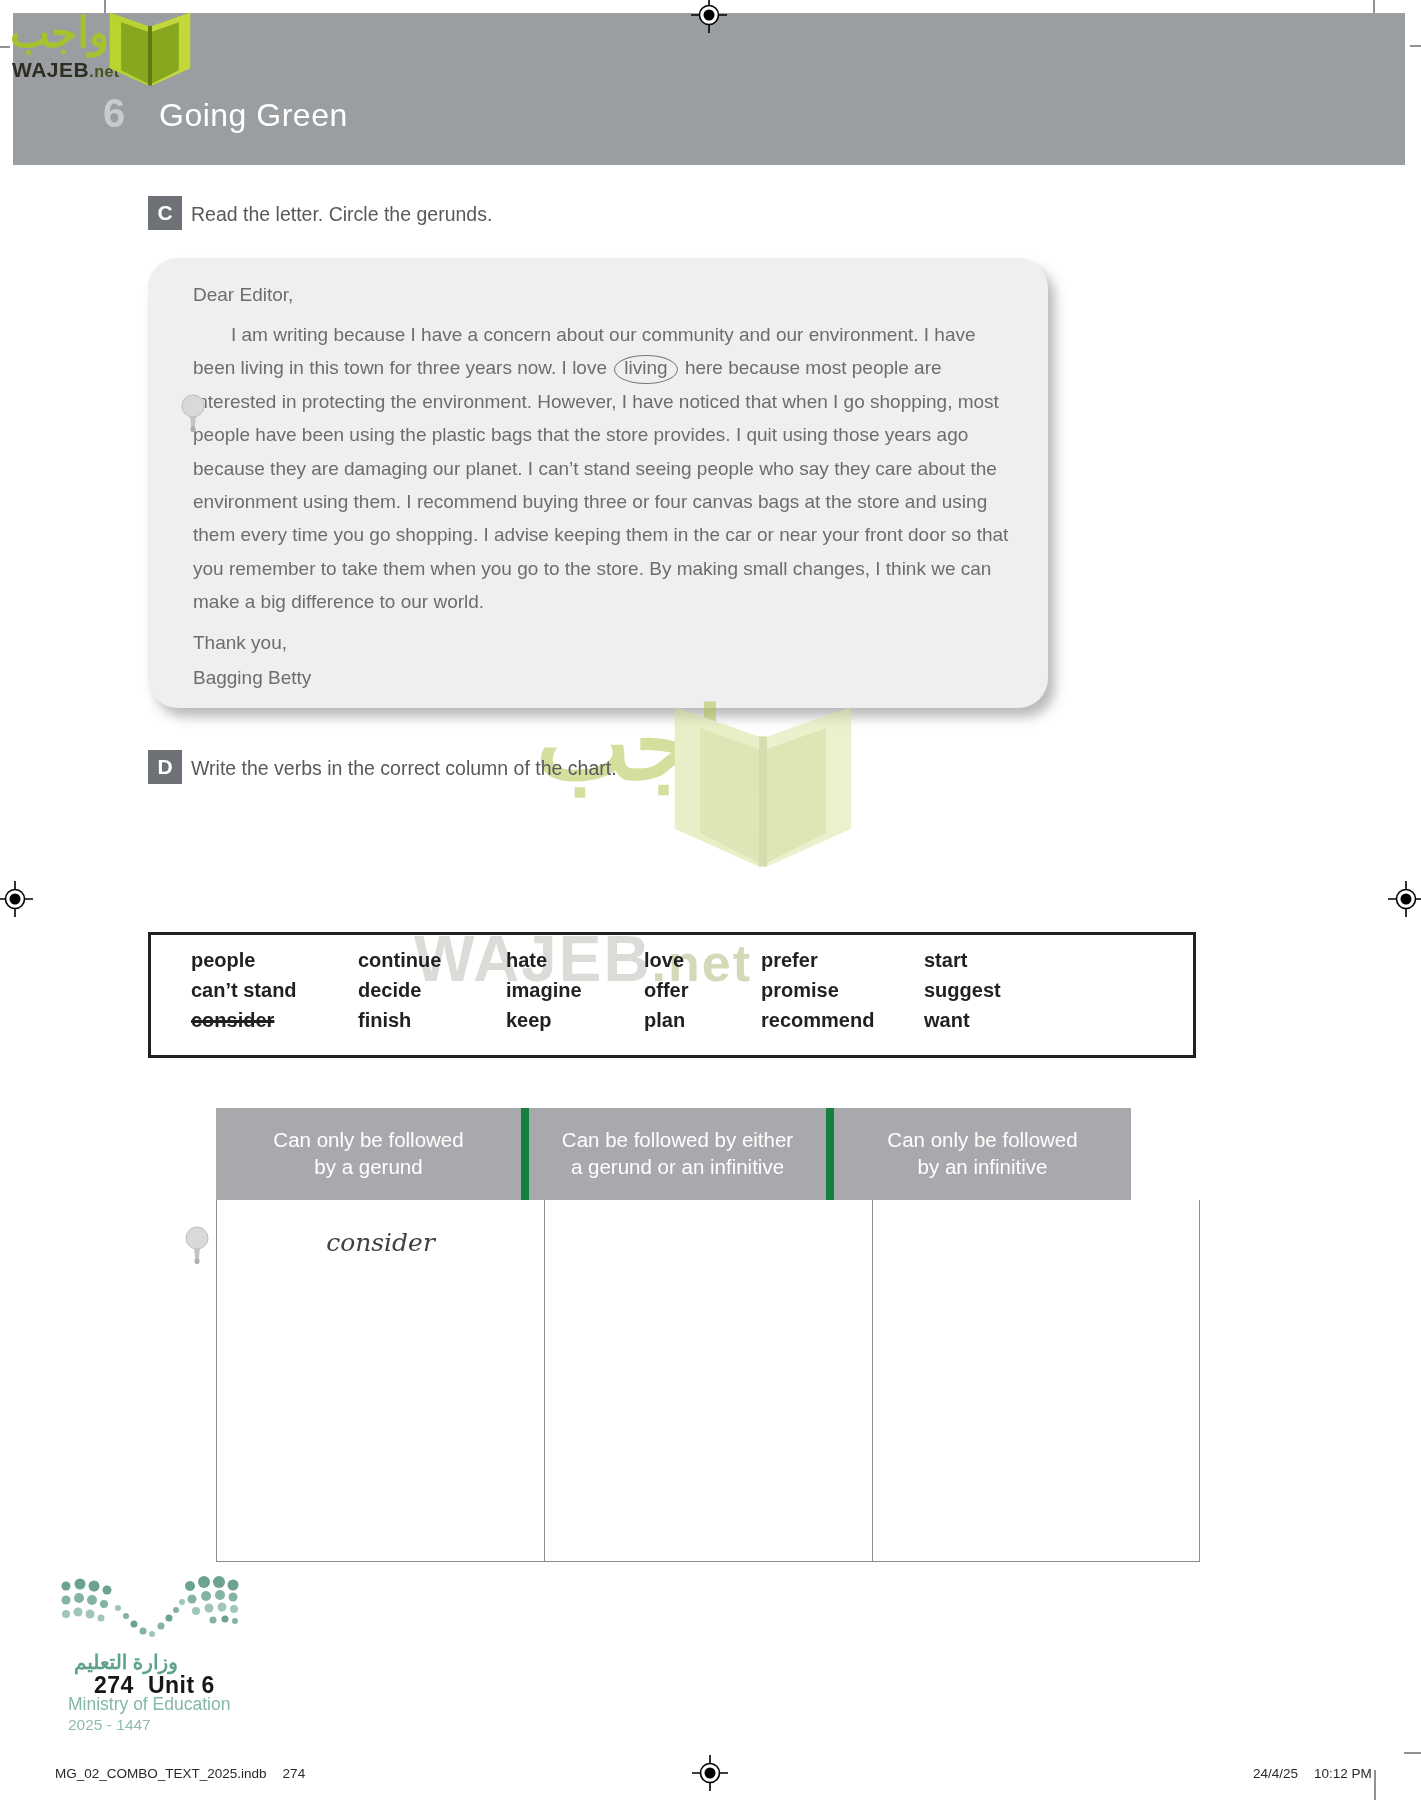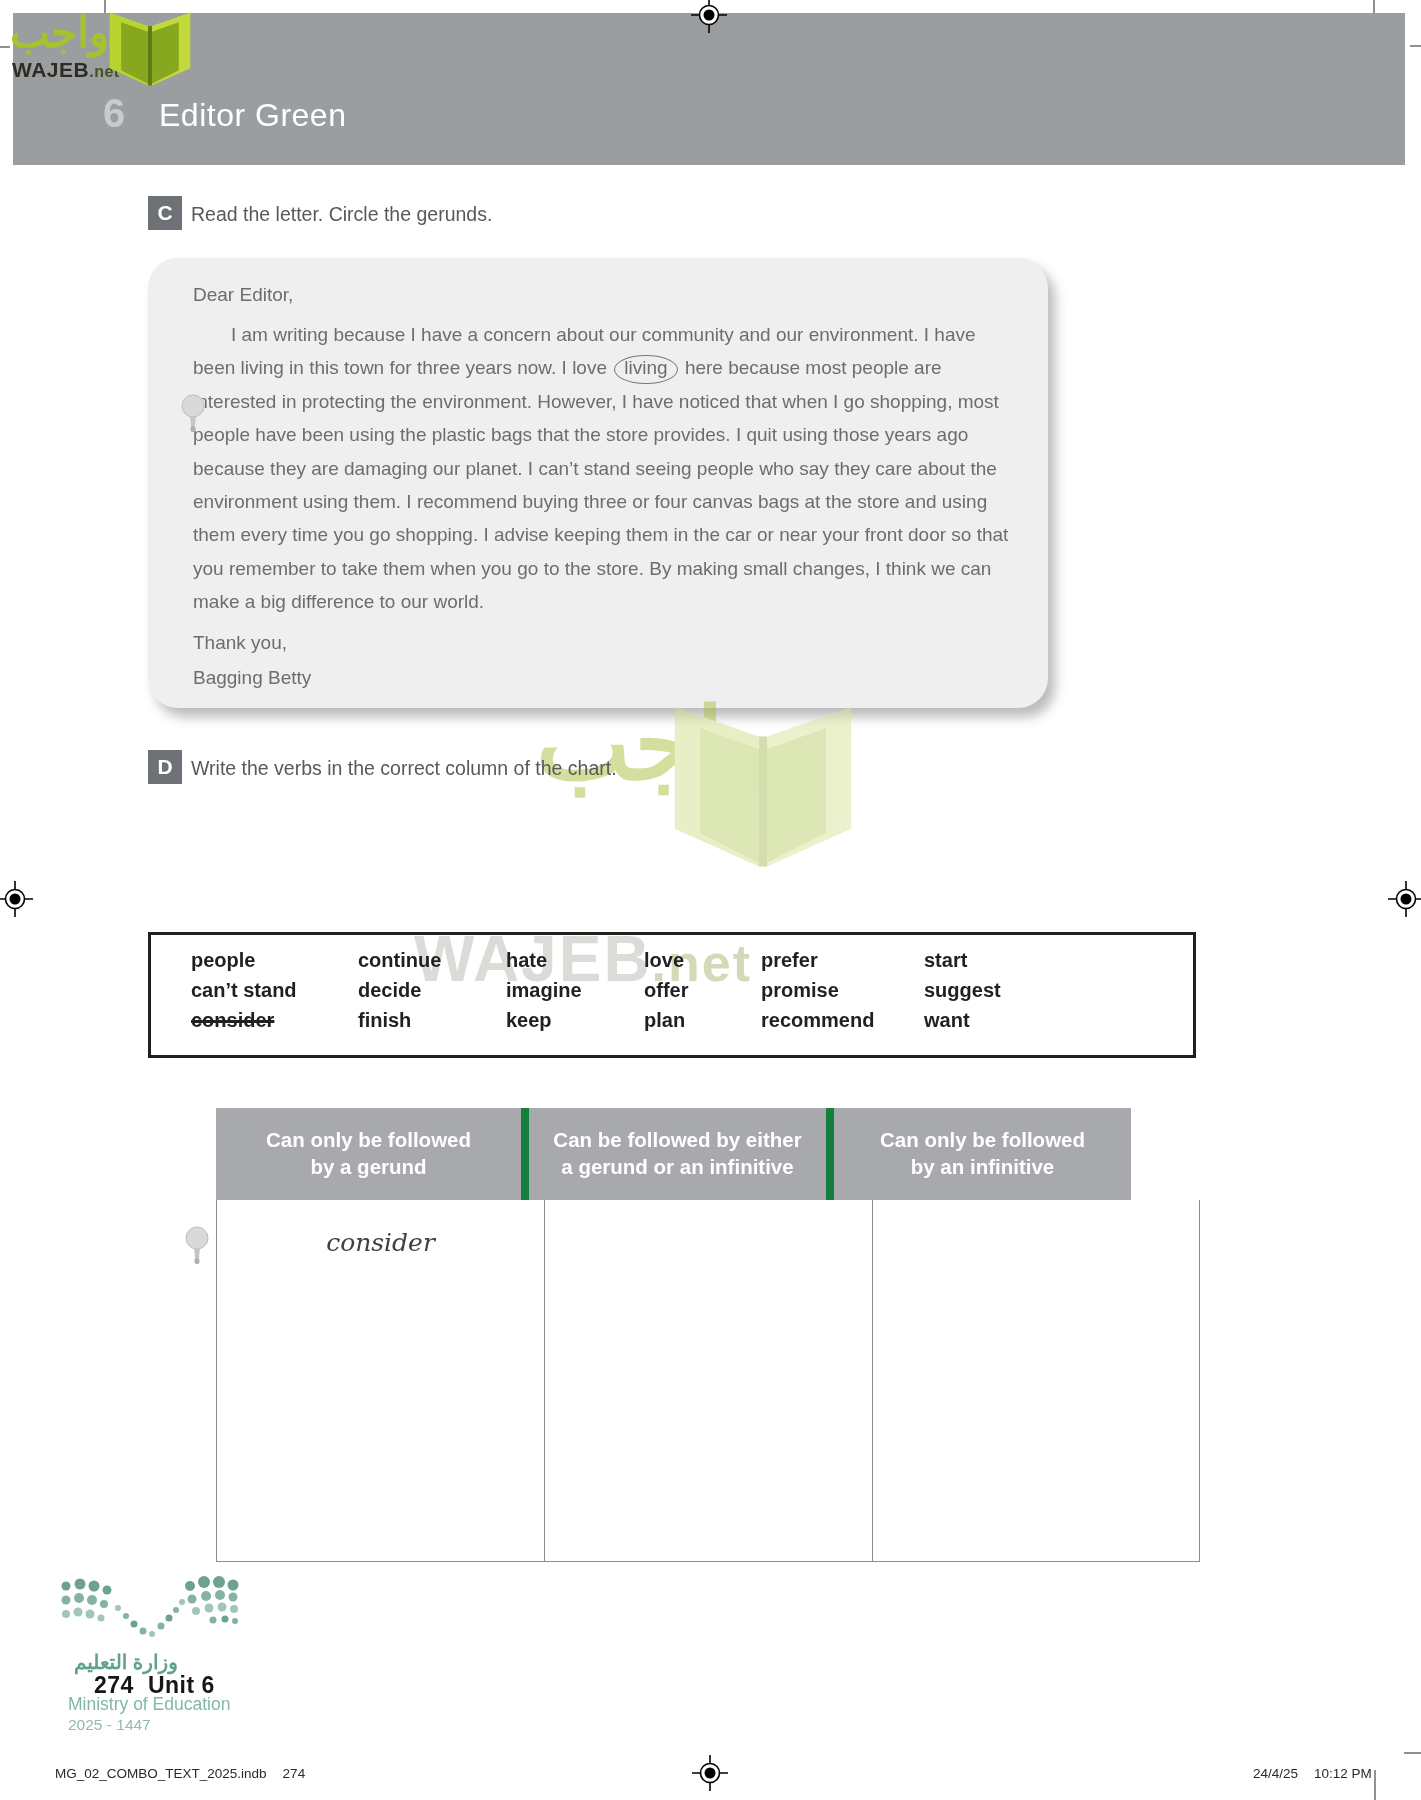--- a/index.html
+++ b/index.html
@@ -51,21 +51,21 @@
 
   
   .word-bank{position:absolute;left:148px;top:932px;width:1048px;height:126px;border:3px solid #231f20;
              box-sizing:border-box;background:transparent;}
   .wb-col{position:absolute;top:10px;font-size:20px;font-weight:bold;color:#1f2022;line-height:30px;white-space:nowrap;}
   .struck{text-decoration:line-through;text-decoration-thickness:2.5px;}
 
   
   .chart{position:absolute;left:216px;top:1108px;width:984px;}
   .chart-head{display:flex;}
-  .chart-head .hcell{width:305px;height:92px;background:#a7a9ac;color:#fff;font-weight:bold;
+  .chart-head .hcell{width:305px;height:92px;background:#a7a9ac;color:#fff;font-weight:normal;
         font-size:20.5px;line-height:27px;text-align:center;box-sizing:border-box;padding-top:18px;}
   .chart-head .hcell + .hcell{border-left:8px solid #15803d;}
   .chart-body{display:flex;}
   .chart-body .bcell{width:328px;height:362px;box-sizing:border-box;border-bottom:1.5px solid #8a8c8f;
         border-left:1.5px solid #8a8c8f;background:transparent;}
   .chart-body .bcell:last-child{border-right:1.5px solid #8a8c8f;}
   .handwritten{display:block;margin-top:28px;text-align:center;
         font-family:"DejaVu Serif", serif;font-style:italic;font-size:25px;color:#3f4042;}
 
   
@@ -89,21 +89,21 @@
 
   <div class="cropline" style="left:104px;top:0;width:1.5px;height:28px;"></div>
   <div class="cropline" style="left:0;top:46px;width:10px;height:1.5px;"></div>
   <div class="cropline" style="left:1373px;top:0;width:1.5px;height:28px;"></div>
   <div class="cropline" style="left:1410px;top:45px;width:11px;height:1.5px;"></div>
   <div class="cropline" style="left:1374px;top:1770px;width:1.5px;height:30px;"></div>
   <div class="cropline" style="left:1404px;top:1752px;width:17px;height:1.5px;"></div>
 
   <div class="header-bar">
     <div class="unit-number">6</div>
-    <div class="unit-title">Editor Green</div>
+    <div class="unit-title">Going Green</div>
   </div>
 
   <svg class="crosshair" style="left:691px;top:-3px;" viewBox="0 0 36 36">
     <line x1="18" y1="0" x2="18" y2="36" stroke="#000" stroke-width="1.6"></line>
       <line x1="0" y1="18" x2="36" y2="18" stroke="#000" stroke-width="1.6"></line>
     <circle cx="18" cy="18" r="9.5" fill="#fff" stroke="#000" stroke-width="1.6"></circle>
       <circle cx="18" cy="18" r="5.5" fill="#000"></circle>
   </svg>
   <svg class="crosshair" style="left:-3px;top:881px;" viewBox="0 0 36 36">
     <line x1="18" y1="0" x2="18" y2="36" stroke="#000" stroke-width="1.6"></line>

